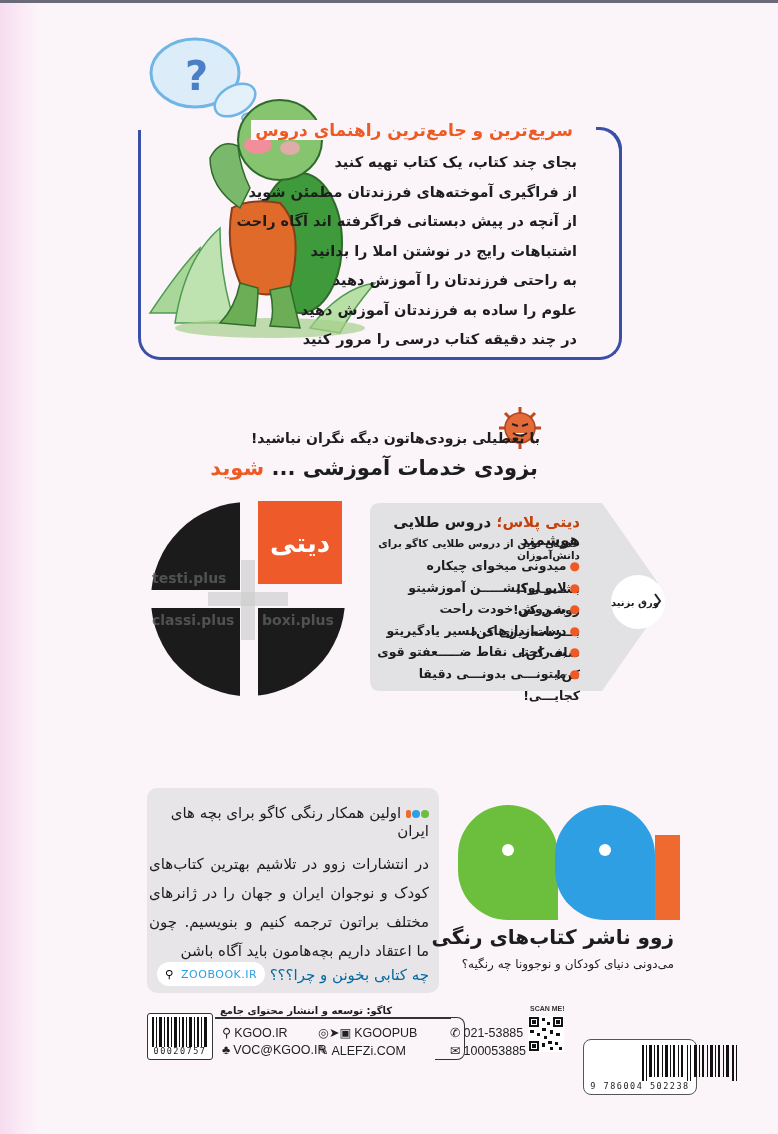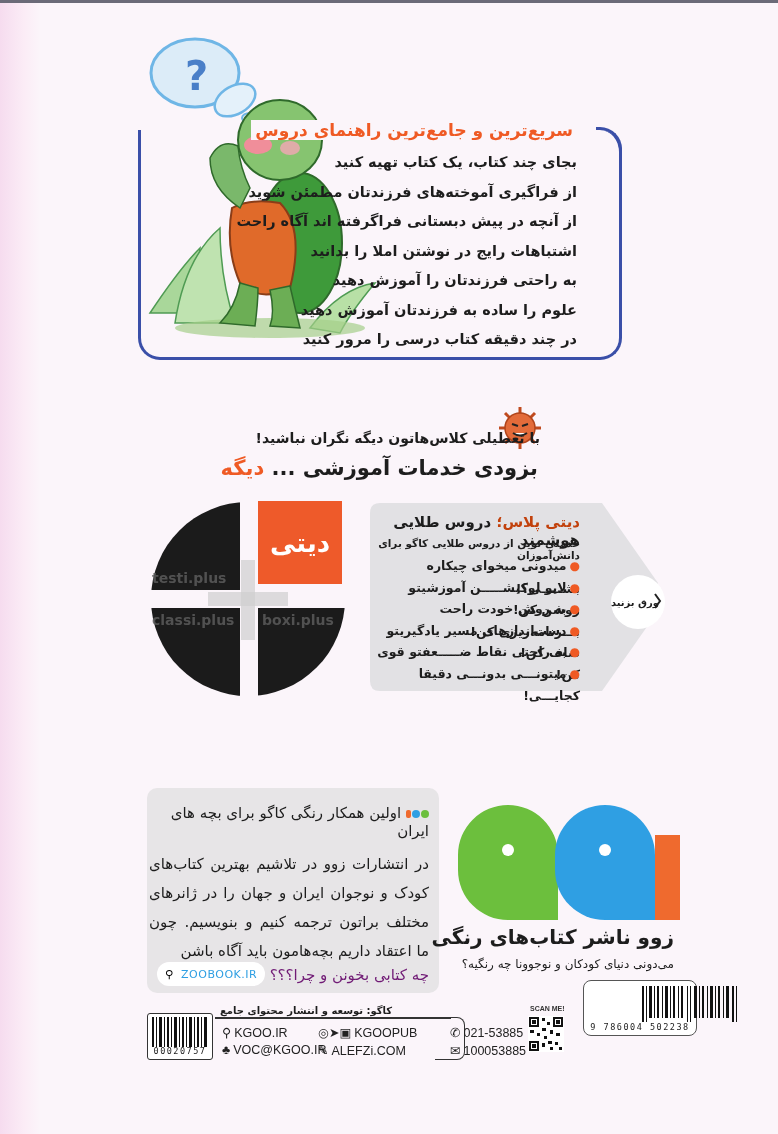--- a/index.html
+++ b/index.html
@@ -94,21 +94,21 @@
     background: #e7e5e7; border-radius: 10px;
   }
   .zoo-card .h {
     position: absolute; right: 10px; top: 16px; direction: rtl; font-size: 15px; font-weight: normal; color: #1d1d1d;
   }
   .zoo-card .p {
     position: absolute; right: 10px; top: 62px; width: 280px; direction: rtl; text-align: justify; text-align-last: right;
     font-size: 15px; color: #1d1d1d; line-height: 29px;
   }
   .zoo-card .last {
-    position: absolute; right: 10px; top: 178px; direction: rtl; font-size: 15px; color: #701a75; margin-left: 40px;
+    position: absolute; right: 10px; top: 178px; direction: rtl; font-size: 15px; color: #0369a1; margin-left: 40px;
   }
   .zoo-url {
     position: absolute; left: 10px; top: 174px; width: 108px; height: 24px; background: #fff; border-radius: 12px;
     font-size: 11px; display: flex; align-items: center; gap: 8px; padding-left: 8px;
   }
   .mini-logo { display: inline-flex; gap: 1px; vertical-align: middle; }
   .mini-logo i { display: inline-block; width: 8px; height: 8px; border-radius: 50%; }
 
   .zoo-logo { position: absolute; left: 450px; top: 795px; width: 230px; height: 130px; }
   .zoo-tagline {
@@ -120,21 +120,21 @@
 
   
   .divider-top { position: absolute; left: 215px; top: 1017px; width: 236px; height: 1.5px; background: #333; }
   .footer-frame {
     position: absolute; left: 435px; top: 1017px; width: 30px; height: 43px;
     border: 1.5px solid #333; border-left: none; border-radius: 0 8px 8px 0;
   }
   .footer-title { position: absolute; left: 220px; top: 1005px; font-size: 10px; font-weight: bold; direction: rtl; color: #1d1d1d; }
   .fitem { position: absolute; font-size: 12.5px; color: #222; font-family: "Liberation Sans", sans-serif; display: flex; align-items: center; gap: 3px; }
   .barcode-sm { position: absolute; left: 147px; top: 1013px; width: 66px; height: 47px; border: 1px solid #333; background: #fff; border-radius: 3px; }
-  .barcode-lg { position: absolute; left: 583px; top: 980px; width: 114px; height: 56px; border: 1.5px solid #555; border-radius: 8px; background: #fff; padding-left: 48px; }
+  .barcode-lg { position: absolute; left: 583px; top: 1039px; width: 114px; height: 56px; border: 1.5px solid #555; border-radius: 8px; background: #fff; padding-left: 48px; }
   .barcode-num { position: absolute; bottom: 3px; left: 0; right: 0; text-align: center; font-family: "DejaVu Sans Mono", monospace; font-size: 8.5px; letter-spacing: 1.5px; color: #222; }
   .qr { position: absolute; left: 528px; top: 1016px; width: 36px; height: 36px; }
   .scan-me { position: absolute; left: 530px; top: 1005px; font-size: 7px; font-weight: bold; color: #333; font-family: "Liberation Sans", sans-serif; }
 </style>
 </head>
 <body>
 
 <div class="page-edge"></div>
 <div class="top-line"></div>
 
@@ -182,24 +182,24 @@
   <g stroke="#c04a1e" stroke-width="3">
     <line x1="23" y1="2" x2="23" y2="44"></line>
       <line x1="2" y1="23" x2="44" y2="23"></line>
     <line x1="8" y1="8" x2="38" y2="38"></line>
       <line x1="38" y1="8" x2="8" y2="38"></line>
   </g>
   <circle cx="23" cy="23" r="15" fill="#e36b3a" stroke="#b0441b" stroke-width="1.5"></circle>
   <path d="M15 19 L21 21 M31 19 L25 21" stroke="#222" stroke-width="2"></path>
   <path d="M16 28 Q23 33 30 28" stroke="#222" stroke-width="2" fill="#fff"></path>
 </svg>
-<div class="headline-sub">با تعطیلی کلاس‌هاتون دیگه نگران نباشید!</div>
+<div class="headline-sub">با تعطیلی بزودی‌هاتون دیگه نگران نباشید!</div>
 <div class="headline-main">
   <span>بزودی خدمات آموزشی ...</span>
-  <span class="plus">دیگه</span>
+  <span class="plus">شوید</span>
 </div>
 
 <svg class="circle-logo" viewBox="0 0 200 198">
   <defs>
       <clipPath id="cc">
         <circle cx="100" cy="99" r="97"></circle>
       </clipPath>
     </defs>
   <g clip-path="url(#cc)">
     <rect x="0" y="0" width="92" height="90" fill="#1b1b1b"></rect>

